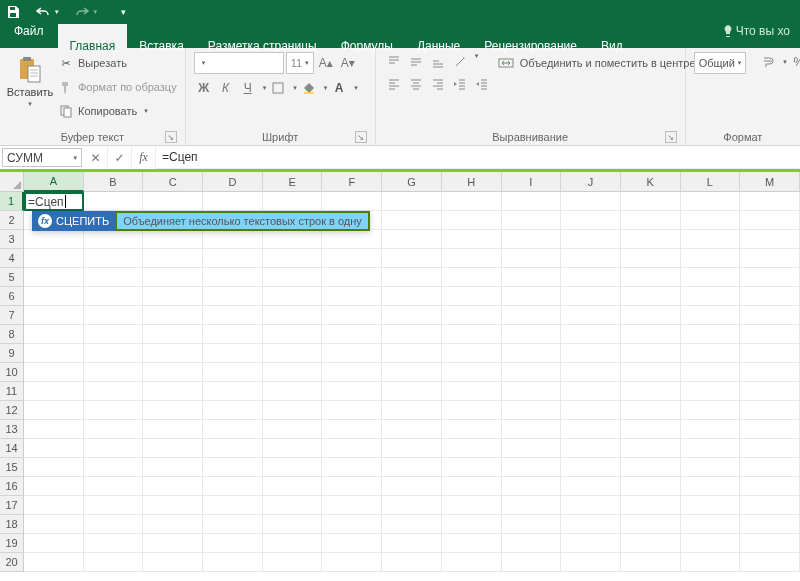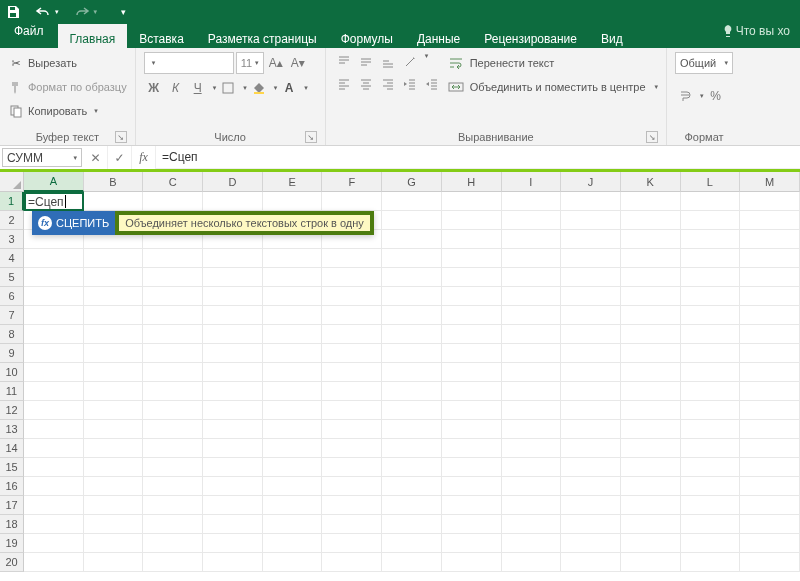--- a/index.html
+++ b/index.html
@@ -5,21 +5,21 @@
 * { box-sizing: border-box; margin: 0; padding: 0; font-family: 'Segoe UI', Tahoma, sans-serif; }
 body { width: 800px; height: 581px; overflow: hidden; background: #fff; font-size: 12px; color: #444; }
 
 
 .titlebar { height: 24px; background: #0d6c3f; display: flex; align-items: center; padding: 0 6px; gap: 14px; }
 .titlebar .tb-icon { color: #fff; font-size: 13px; display: inline-flex; align-items: center; }
 .titlebar .sep { opacity: 0.5; }
 
 
 .tabs { height: 24px; background: #0d6c3f; display: flex; align-items: flex-start; color: #fff; }
-.tab { padding: 8px 12px; display: flex; align-items: center; font-size: 12px; cursor: pointer; }
+.tab { padding: 15px 12px; display: flex; align-items: center; font-size: 12px; cursor: pointer; }
 .tab.file { padding: 0 14px; }
 .tab.active { background: #f3f3f3; color: #0d6c3f; }
 .tabs .spacer { flex: 1; }
 .tell-me { display: flex; align-items: center; padding: 0 10px; color: #cfe7d9; gap: 2px; }
 
 
 .ribbon { height: 98px; background: #f3f3f3; border-bottom: 1px solid #d4d4d4; display: flex; }
 .group { border-right: 1px solid #e0e0e0; padding: 4px 8px 0 8px; display: flex; flex-direction: column; position: relative; }
 .group-body { flex: 1; display: flex; align-items: flex-start; gap: 6px; }
 .group-label { text-align: center; color: #666; font-size: 11px; padding: 2px 0; position: relative; }
@@ -66,21 +66,21 @@
 .row-h { height: 19px; background: #f0f0f0; border-right: 1px solid #ccc; border-bottom: 1px solid #d4d4d4; display: flex; align-items: center; justify-content: center; font-size: 11px; color: #555; }
 .row-h.sel { background: #d6ead9; border-right: 2px solid #0d6c3f; color: #0d6c3f; }
 .cells { position: absolute; left: 24px; top: 20px; right: 0; bottom: 0; }
 .cell-row { display: flex; height: 19px; }
 .cell { width: 60px; border-right: 1px solid #e8e8e8; border-bottom: 1px solid #e8e8e8; }
 .active-cell { position: absolute; left: 0; top: 0; width: 60px; height: 19px; border: 2px solid #0d6c3f; background: #fff; padding: 0 2px; font-size: 12px; display: flex; align-items: center; overflow: visible; white-space: nowrap; }
 
 .autocomplete { position: absolute; left: 8px; top: 19px; display: flex; background: #fff; box-shadow: 0 2px 6px rgba(0,0,0,.2); font-size: 11px; z-index: 10; }
 .ac-item { background: #2f6db7; color: #fff; display: flex; align-items: center; gap: 4px; padding: 2px 6px; }
 .ac-item .fx-ico { width: 14px; height: 14px; background: #fff; border-radius: 50%; color: #2f6db7; display: flex; align-items: center; justify-content: center; font-size: 9px; font-style: italic; font-weight: bold; }
-.ac-desc { background: #fef9c3; border: 4px solid #4d7c0f; color: #555; padding: 2px 6px; display: flex; align-items: center; }
+.ac-desc { background: #7dd3fc; border: 2px solid #4d7c0f; color: #555; padding: 2px 6px; display: flex; align-items: center; }
 
 svg { display: block; }
 </style>
 </head>
 <body>
 
 <div class="titlebar">
   <span class="tb-icon">
     <svg width="14" height="14" viewBox="0 0 14 14">
         <path fill="#fff" d="M2 1h8l3 3v9H2z"></path>
@@ -119,20 +119,32 @@
         </svg>
     </span>
     <span>Что вы хо</span>
   </div>
 </div>
 
 <div class="ribbon">
 
   <div class="group">
     <div class="group-body">
+      <div class="big-btn">
+        <span class="ico">
+          <svg width="26" height="28" viewBox="0 0 26 28">
+              <rect x="3" y="3" width="14" height="20" fill="#d8a54a" rx="1"></rect>
+              <rect x="6" y="1" width="8" height="4" fill="#888" rx="1"></rect>
+              <rect x="11" y="10" width="12" height="16" fill="#fff" stroke="#888"></rect>
+              <path stroke="#bbb" d="M13 14h8M13 17h8M13 20h8"></path>
+            </svg>
+        </span>
+        <span class="lbl">Вставить</span>
+        <span class="dd">▾</span>
+      </div>
       <div class="stack">
         <div class="row">
           <span class="ico-sm">✂</span>
           <span>Вырезать</span>
         </div>
         <div class="row" style="color:#999">
           <span class="ico-sm">
             <svg width="14" height="14" viewBox="0 0 14 14">
                 <path fill="#bbb" d="M3 2h6v4H3zM5 6h2v6l-1 2-1-2z"></path>
               </svg>
@@ -185,21 +197,21 @@
               <rect x="2" y="11" width="10" height="2" fill="#ffd54a"></rect>
             </svg>
           </span>
           <span class="dd-sm">▾</span>
         <span class="btn-sm">
             <span style="color:#555;font-weight:bold">A</span>
           </span>
           <span class="dd-sm">▾</span>
       </div>
     </div>
-    <div class="group-label"><span>Число</span><span class="launcher">↘</span></div>
+    <div class="group-label"><span>Шрифт</span><span class="launcher">↘</span></div>
   </div>
 
   <div class="group" style="min-width:310px">
     <div class="group-body">
       <div class="align-grid">
         <div class="r">
           <span class="btn-sm">
               <svg width="14" height="14" viewBox="0 0 14 14">
                 <path stroke="#888" d="M2 2h10M2 5h10M2 8h6"></path>
               </svg>
@@ -245,45 +257,37 @@
             </span>
           <span class="btn-sm">
               <svg width="14" height="14" viewBox="0 0 14 14">
                 <path stroke="#888" d="M6 3h6M6 6h6M6 9h6M6 12h6"></path>
                 <path fill="#888" d="M1 7l3-2v4z"></path>
               </svg>
             </span>
         </div>
       </div>
       <div class="stack merge-stack">
-        <div class="row">
-          <span class="ico-sm">
-              <svg width="16" height="14" viewBox="0 0 16 14">
-                <path stroke="#5a8e5a" fill="none" d="M2 3h12M2 7h9a2 2 0 010 4H9m0 0l2-2m-2 2l2 2M2 11h4"></path>
-              </svg>
-            </span>
-          <span>Перенести текст</span>
-        </div>
         <div class="row">
           <span class="ico-sm">
               <svg width="16" height="14" viewBox="0 0 16 14">
                 <rect x="1" y="3" width="14" height="8" fill="none" stroke="#888"></rect>
                 <path stroke="#5a8e5a" d="M4 7h8M4 7l2-2M4 7l2 2M12 7l-2-2M12 7l-2 2"></path>
               </svg>
             </span>
           <span>Объединить и поместить в центре</span>
             <span class="dd-sm">▾</span>
         </div>
       </div>
     </div>
     <div class="group-label"><span>Выравнивание</span><span class="launcher">↘</span></div>
   </div>
 
   <div class="group" style="min-width:70px;border-right:none">
-    <div class="group-body" style="flex-direction:column;gap:12px">
+    <div class="group-body" style="gap:12px">
       <div class="num-combo">
           <span>Общий</span>
           <span class="dd-sm">▾</span>
         </div>
       <div class="font-row">
         <span class="btn-sm">
             <svg width="14" height="14" viewBox="0 0 14 14">
               <path stroke="#888" fill="none" d="M3 3h6a3 3 0 010 6H5v3M3 6h8"></path>
             </svg>
           </span>

